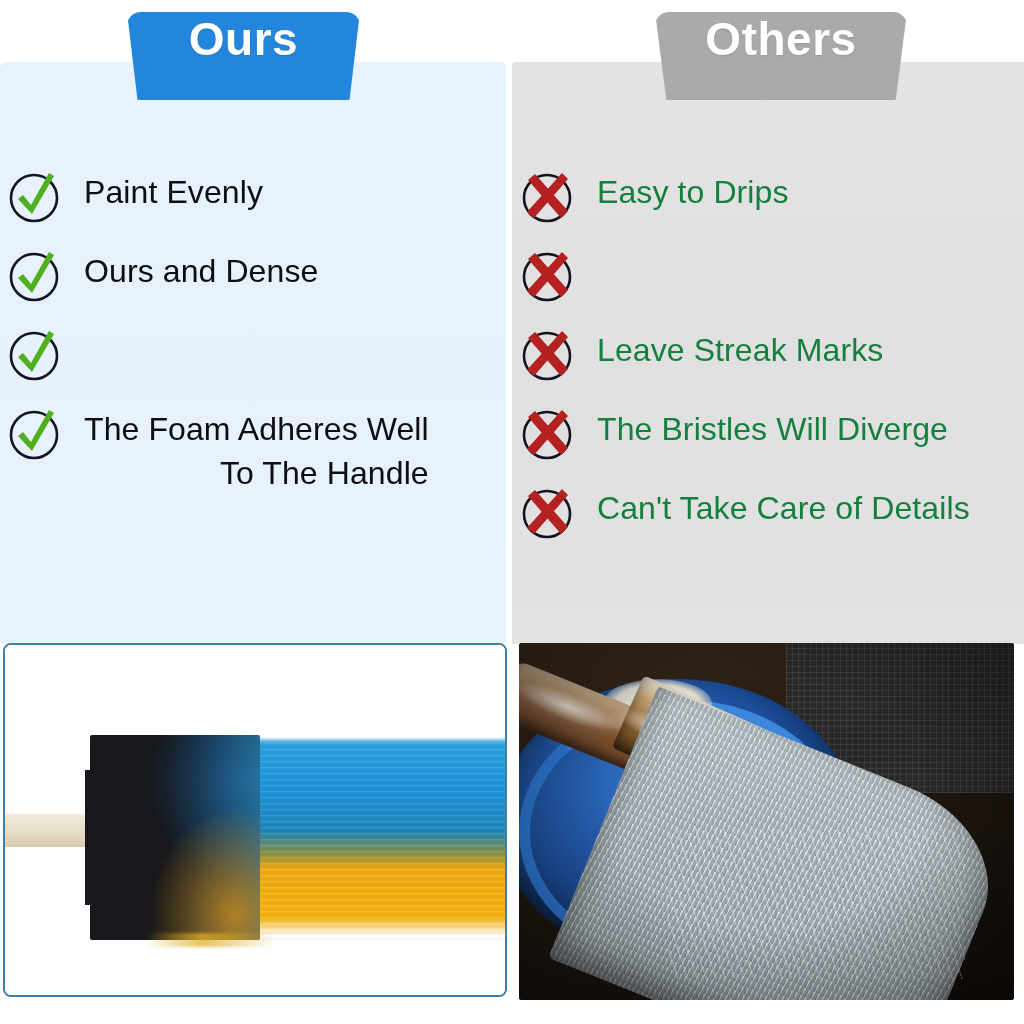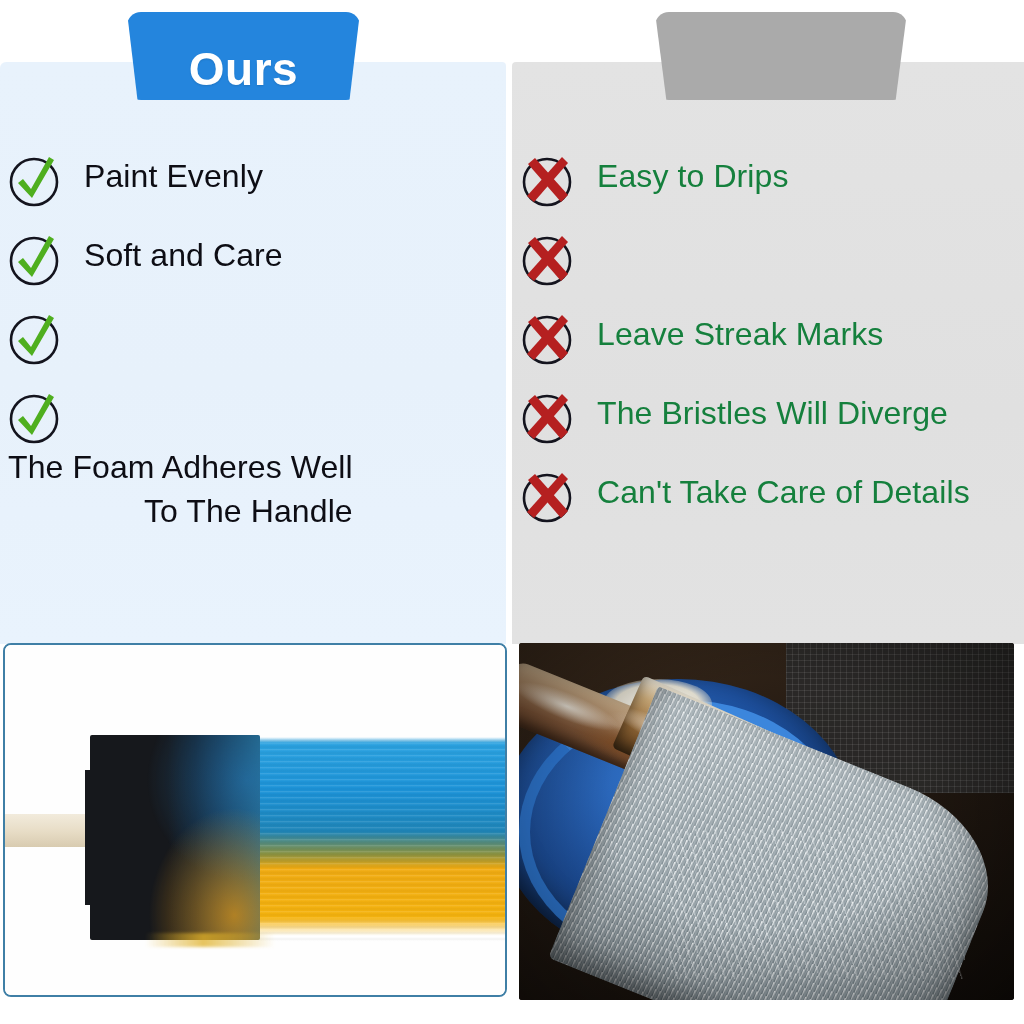--- a/index.html
+++ b/index.html
@@ -44,21 +44,21 @@
     background: linear-gradient(180deg, #e3e3e3 0%, #e0e0e0 60%, #e2e2e2 100%);
     border-top-left-radius: 4px;
   }
 
   
   .badge {
     position: absolute;
     top: 12px;
     height: 88px;
     display: flex;
-    align-items: flex-end;
+    align-items: flex-start;
     justify-content: center;
     color: #ffffff;
     font-size: 46px;
     font-weight: bold;
     letter-spacing: 0.5px;
     box-sizing: border-box;
     padding-bottom: 4px;
   }
   .badge-shape {
     position: absolute;
@@ -82,32 +82,32 @@
     left: 655px;
     width: 252px;
   }
   .badge-others .badge-shape {
     background: #aaaaaa;
   }
 
   
   .list {
     position: absolute;
-    top: 153px;
+    top: 169px;
     text-align: right;
   }
   .list-ours  { left: 8px;   width: 480px; }
   .list-others{ left: 521px; width: 495px; }
 
   .feature-row {
     display: flex;
     align-items: flex-start;
     height: 79px;
   }
-  .feature-row.tall { height: 104px; flex-direction: column; }
+  .feature-row.tall { height: 104px; }
 
   .mark-icon {
     flex: 0 0 auto;
     width: 52px;
     height: 52px;
     margin-right: 24px;
     margin-top: 2px;
     position: relative;
   }
   .mark-icon svg { display: block; width: 52px; height: 52px; overflow: visible; }
@@ -330,20 +330,21 @@
   <div class="panel panel-ours"></div>
   <div class="panel panel-others"></div>
 
   <div class="badge badge-ours">
     <div class="badge-shape"></div>
     <span class="badge-label">Ours</span>
   </div>
 
   <div class="badge badge-others">
     <div class="badge-shape"></div>
+    <span class="badge-label">Others</span>
   </div>
 
   <div class="list list-ours">
 
     <div class="feature-row">
       <span class="mark-icon">
         <svg viewBox="0 0 52 52">
           <circle cx="26" cy="27" r="23" fill="none" stroke="#14141e" stroke-width="2.6"></circle>
           <path d="M10 28 L15 24 L23 34 L41 2 L46 5 L24 43 Z" fill="#4faf1f"></path>
         </svg>
@@ -351,21 +352,21 @@
       <span class="feature-label">Paint Evenly</span>
     </div>
 
     <div class="feature-row">
       <span class="mark-icon">
         <svg viewBox="0 0 52 52">
           <circle cx="26" cy="27" r="23" fill="none" stroke="#14141e" stroke-width="2.6"></circle>
           <path d="M10 28 L15 24 L23 34 L41 2 L46 5 L24 43 Z" fill="#4faf1f"></path>
         </svg>
       </span>
-      <span class="feature-label">Soft and Care</span>
+      <span class="feature-label">Ours and Dense</span>
     </div>
 
     <div class="feature-row">
       <span class="mark-icon">
         <svg viewBox="0 0 52 52">
           <circle cx="26" cy="27" r="23" fill="none" stroke="#14141e" stroke-width="2.6"></circle>
           <path d="M10 28 L15 24 L23 34 L41 2 L46 5 L24 43 Z" fill="#4faf1f"></path>
         </svg>
       </span>
     </div>

